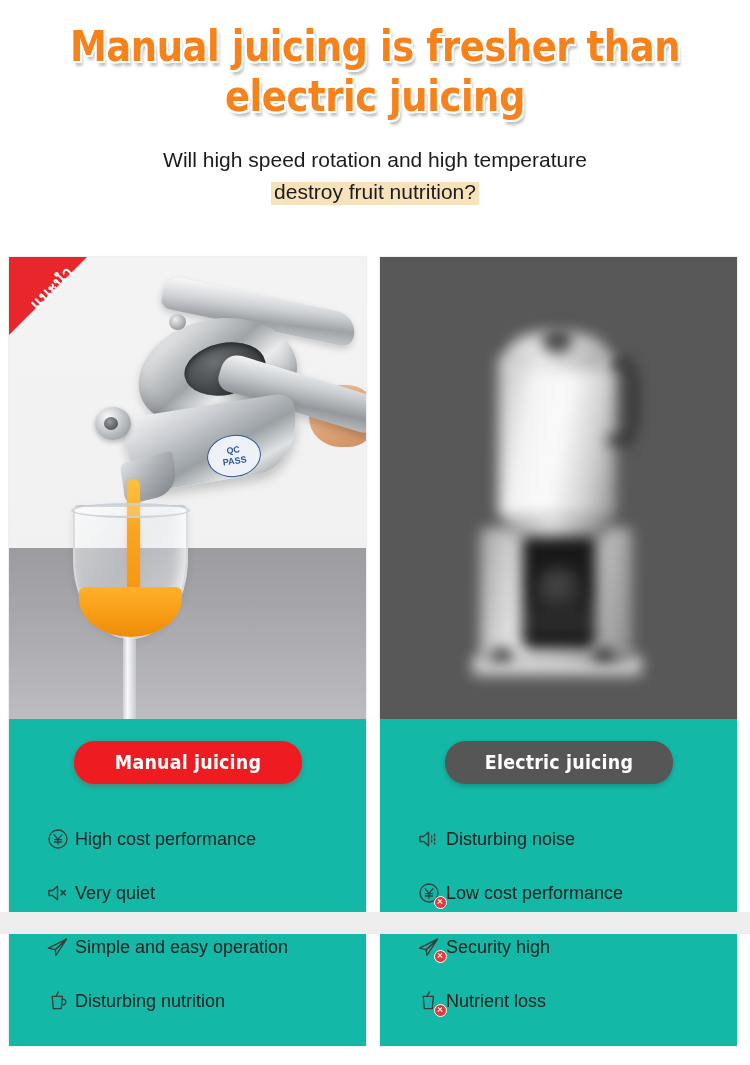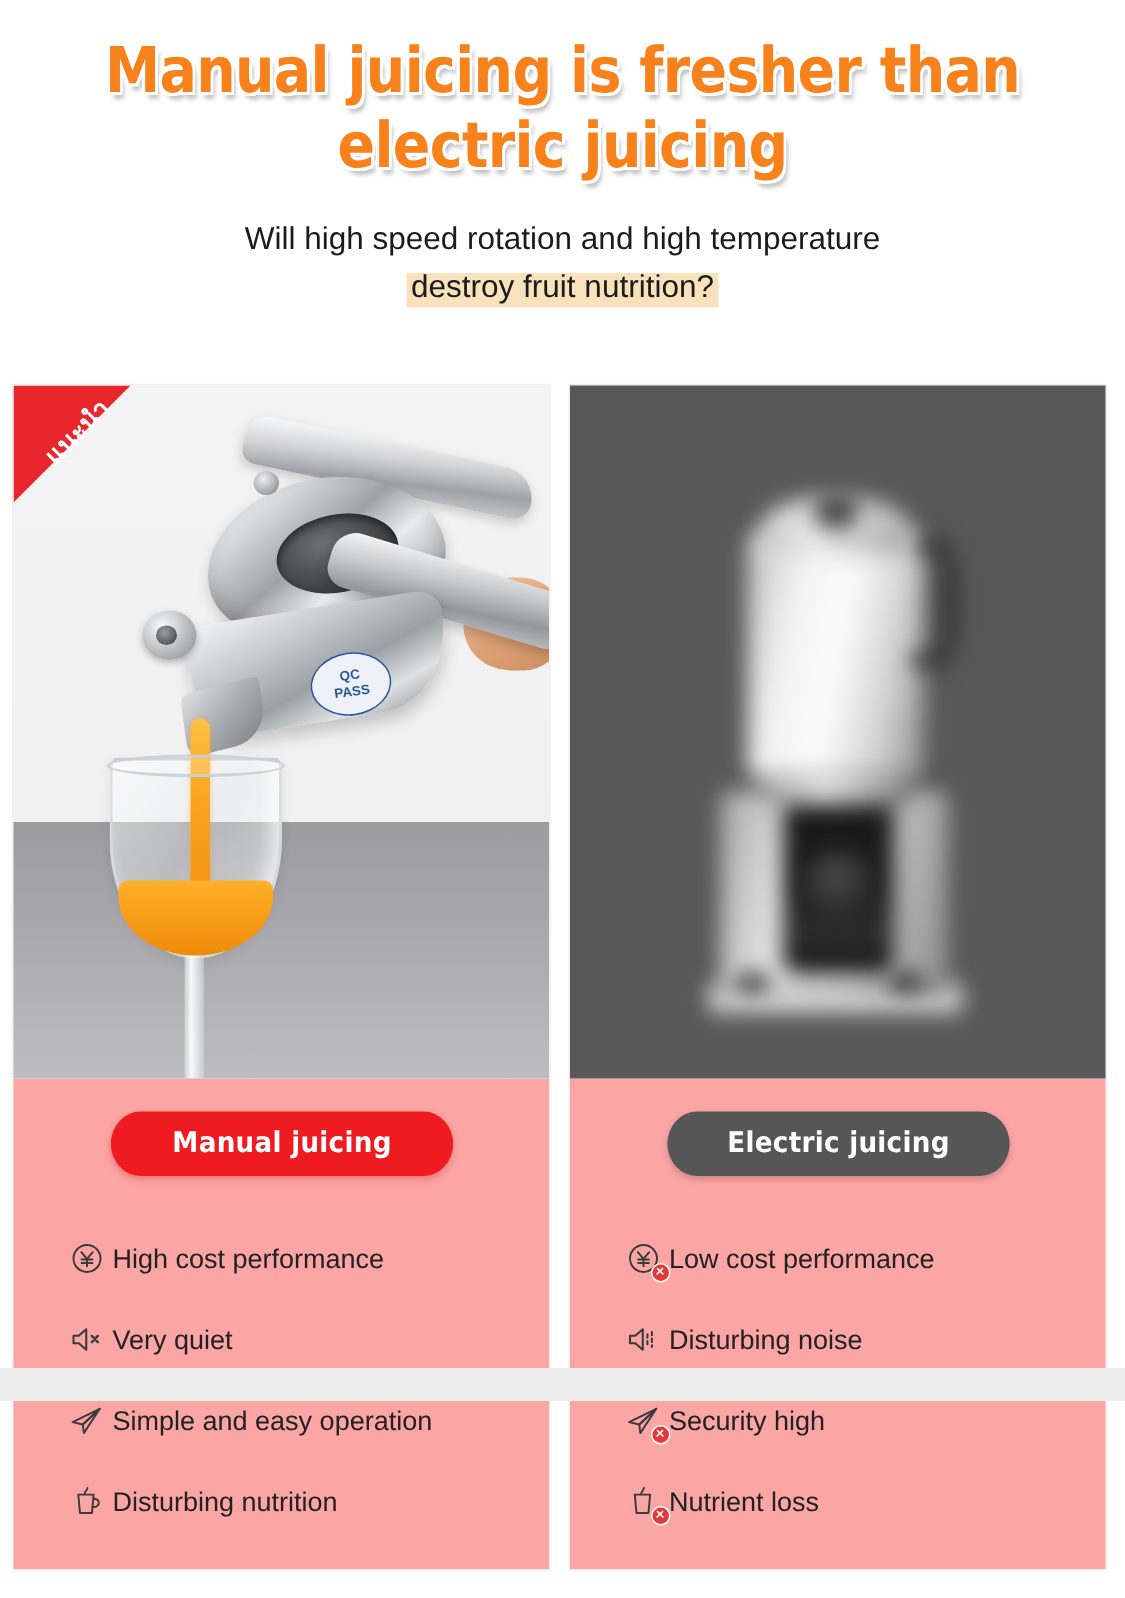--- a/index.html
+++ b/index.html
@@ -314,21 +314,21 @@
     border-radius: 6px;
     background: linear-gradient(to bottom, #bdbdbd 0%, #dcdcdc 50%, #9a9a9a 100%);
   }
   .bl-foot-l { top: 392px; left: 110px; width: 24px; height: 12px; border-radius: 50%; background: #242424; }
   .bl-foot-r { top: 392px; left: 212px; width: 24px; height: 12px; border-radius: 50%; background: #242424; }
 
   
   .card-body {
     flex: 1;
     padding: 22px 0 18px 0;
-    background: #fca5a5;
+    background: #14b8a6;
   }
 
   .badge-wrap { display: flex; justify-content: center; }
   .badge {
     display: inline-block;
     min-width: 248px;
     padding: 10px 26px 11px 26px;
     border-radius: 22px;
     text-align: center;
     color: #ffffff;
@@ -514,42 +514,42 @@
 
       <div class="card-body">
         <div class="badge-wrap">
           <div class="badge badge-gray">Electric juicing</div>
         </div>
 
         <div class="feature-list">
 
           <div class="feature">
             <span class="feature-icon">
+              <svg width="26" height="24" viewBox="0 0 26 24" fill="none" stroke="currentColor" stroke-width="1.4">
+                <path d="M4 9.5 H7.5 L12.5 5.2 V18.8 L7.5 14.5 H4 Z" stroke-linejoin="round"></path>
+                <path d="M15.6 8.6 V15.4 M18.6 7.0 V17.0" stroke-linecap="round" stroke-dasharray="2.2 2.2"></path>
+              </svg>
+            </span>
+            <span class="feature-label">Disturbing noise</span>
+          </div>
+
+          <div class="feature">
+            <span class="feature-icon">
               <svg width="24" height="24" viewBox="0 0 24 24" fill="none" stroke="currentColor" stroke-width="1.3">
                 <circle cx="12" cy="12" r="9"></circle>
                 <path d="M8.2 7.8 L12 12.3 L15.8 7.8" stroke-linecap="round"></path>
                 <path d="M8.4 12.6 H15.6 M8.4 15 H15.6 M12 12.3 V17.2" stroke-linecap="round"></path>
               </svg>
               <span class="x-badge"></span>
             </span>
             <span class="feature-label">Low cost performance</span>
           </div>
 
           <div class="feature">
             <span class="feature-icon">
-              <svg width="26" height="24" viewBox="0 0 26 24" fill="none" stroke="currentColor" stroke-width="1.4">
-                <path d="M4 9.5 H7.5 L12.5 5.2 V18.8 L7.5 14.5 H4 Z" stroke-linejoin="round"></path>
-                <path d="M15.6 8.6 V15.4 M18.6 7.0 V17.0" stroke-linecap="round" stroke-dasharray="2.2 2.2"></path>
-              </svg>
-            </span>
-            <span class="feature-label">Disturbing noise</span>
-          </div>
-
-          <div class="feature">
-            <span class="feature-icon">
               <svg width="26" height="24" viewBox="0 0 26 24" fill="none" stroke="currentColor" stroke-width="1.3">
                 <path d="M21.5 4.2 L3.4 13.1 L10.2 14.7 L21.5 4.2 Z" stroke-linejoin="round"></path>
                 <path d="M21.5 4.2 L10.2 14.7 L10.9 20.4 L21.5 4.2 Z" stroke-linejoin="round"></path>
               </svg>
               <span class="x-badge"></span>
             </span>
             <span class="feature-label">Security high</span>
           </div>
 
           <div class="feature">

